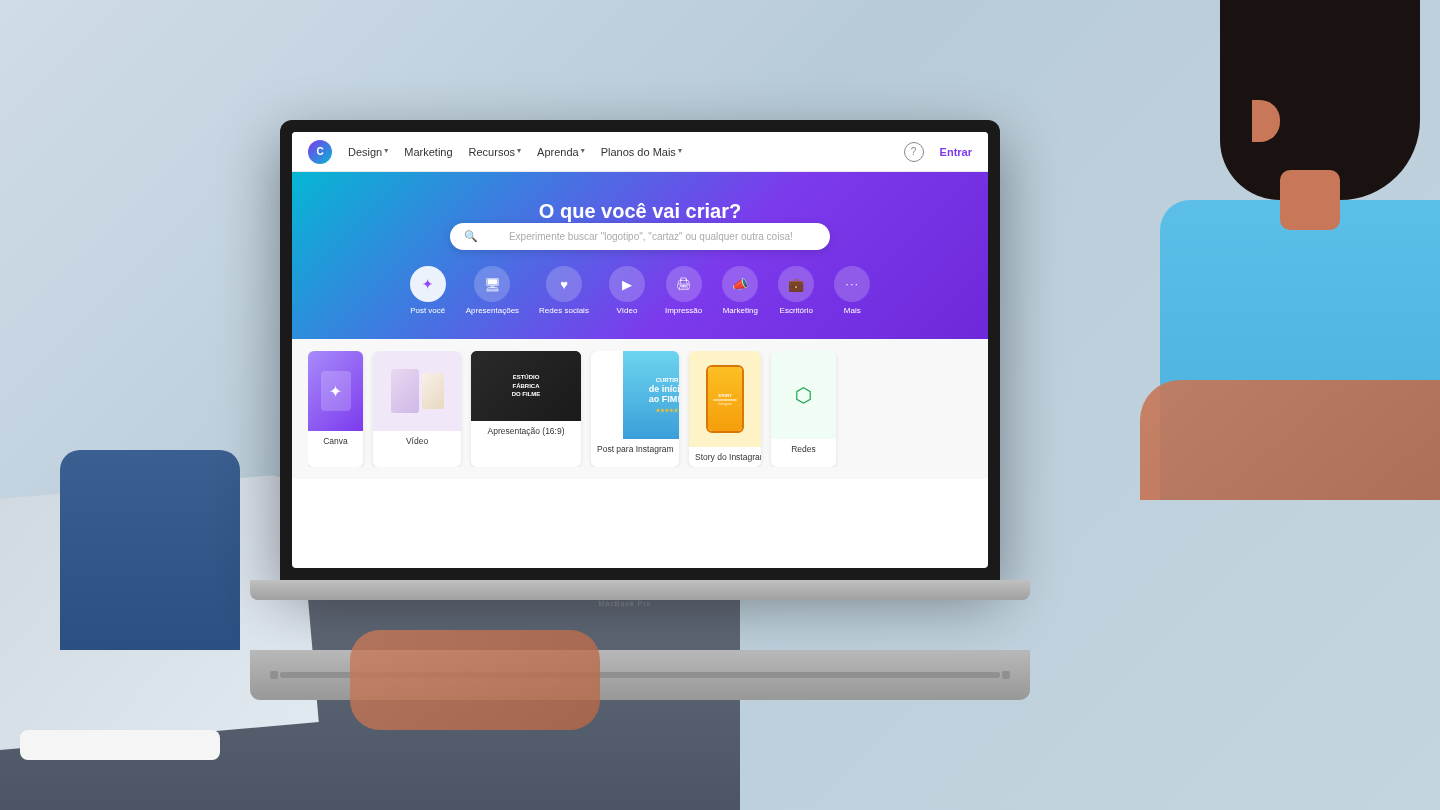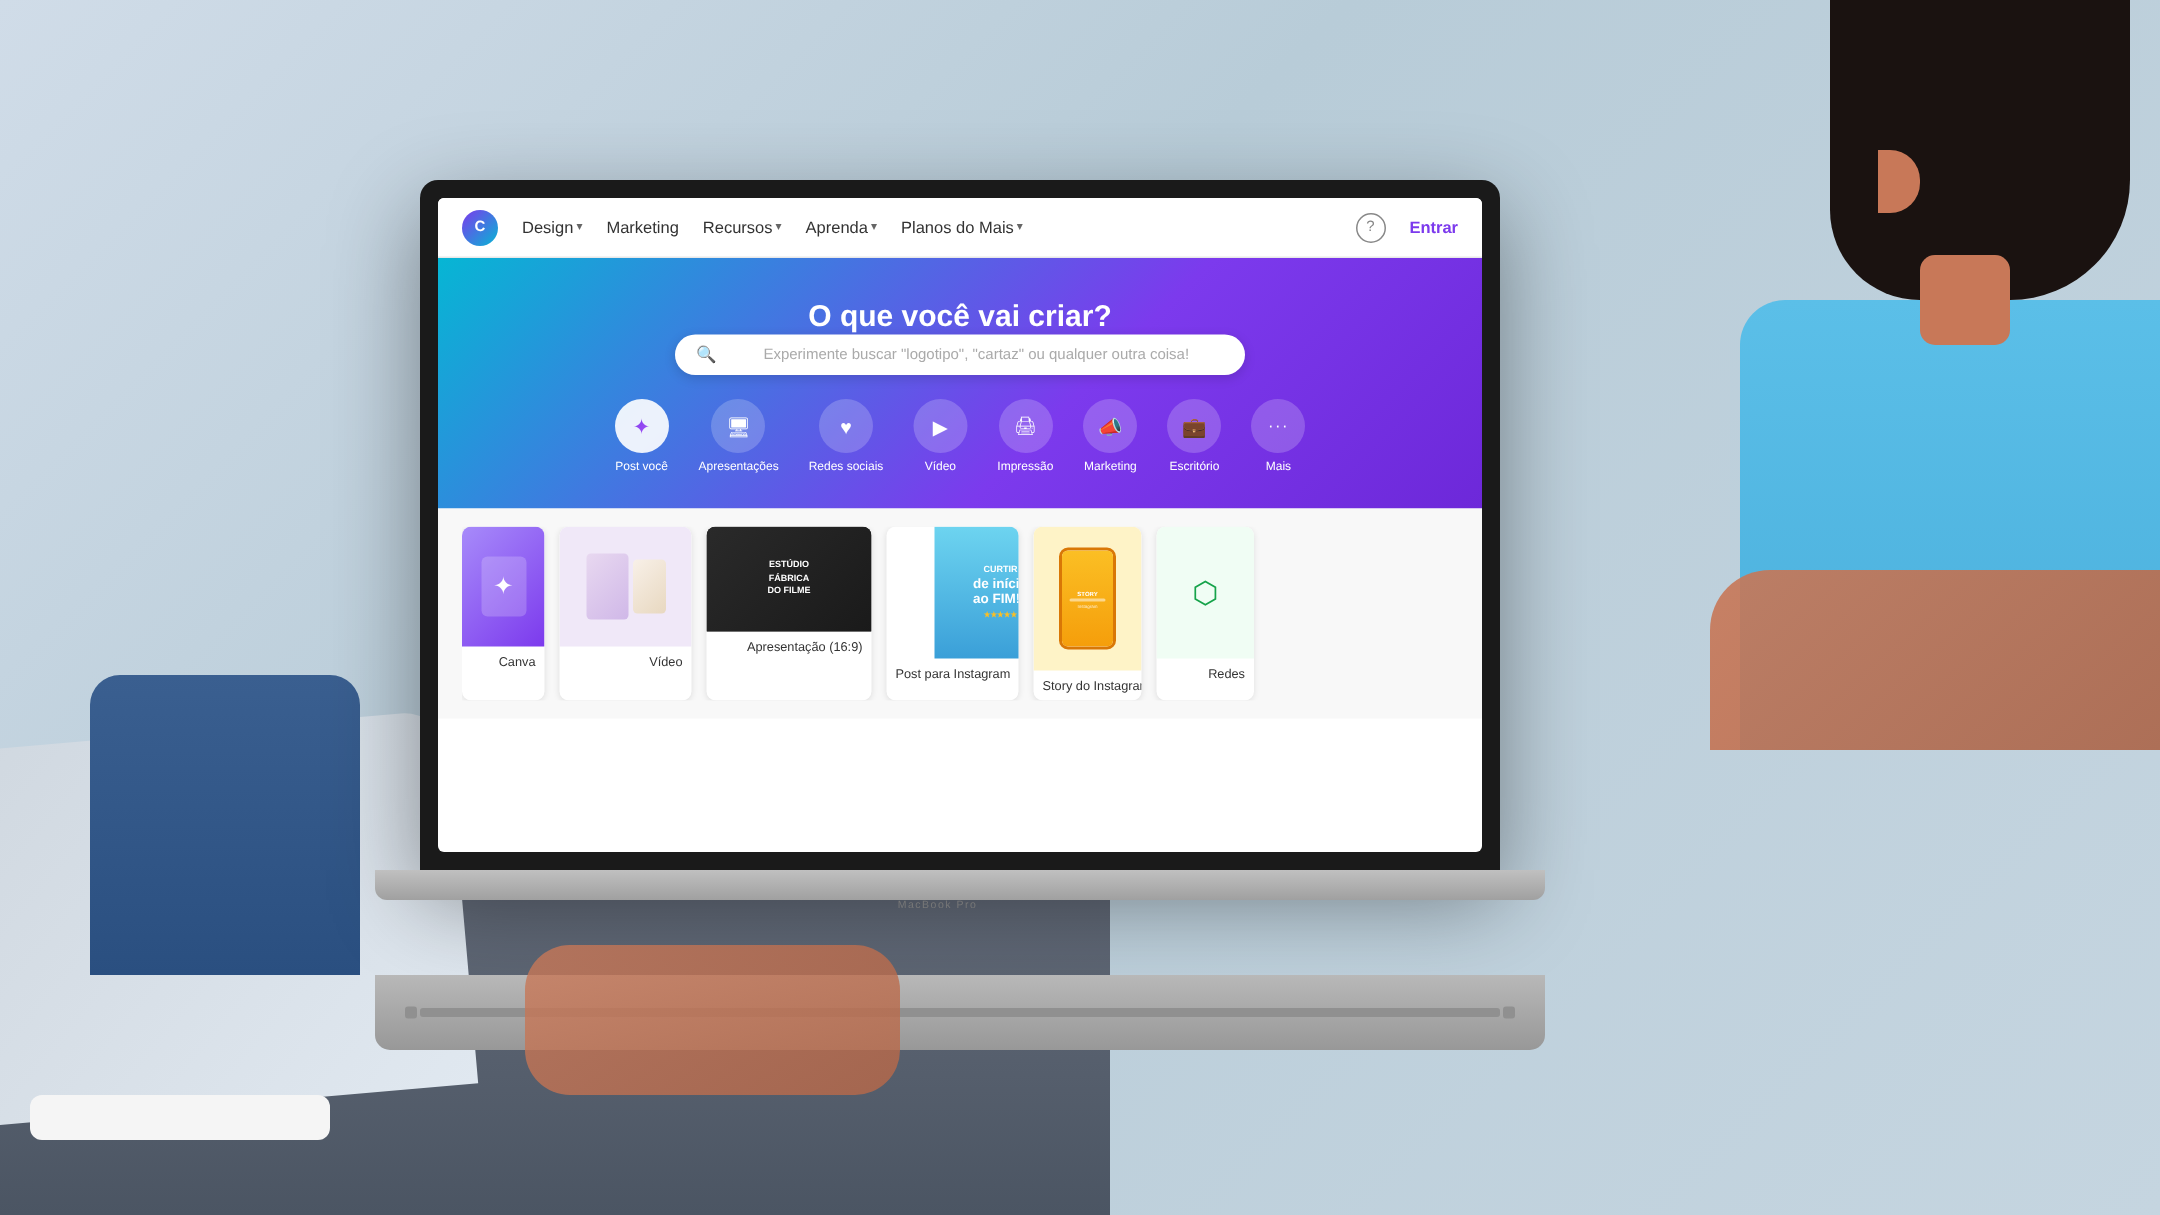--- a/index.html
+++ b/index.html
@@ -249,21 +249,21 @@
       align-items: center;
       justify-content: center;
       overflow: hidden;
     }
 
     .template-label {
       padding: 5px 6px;
       font-size: 8.5px;
       color: #333;
       font-weight: 500;
-      text-align: right;
+      text-align: center;
       white-space: nowrap;
     }
 
     .card-video {
       width: 88px;
     }
     .card-video .template-thumb {
       height: 68px;
       background: #f0e8f8;
     }

